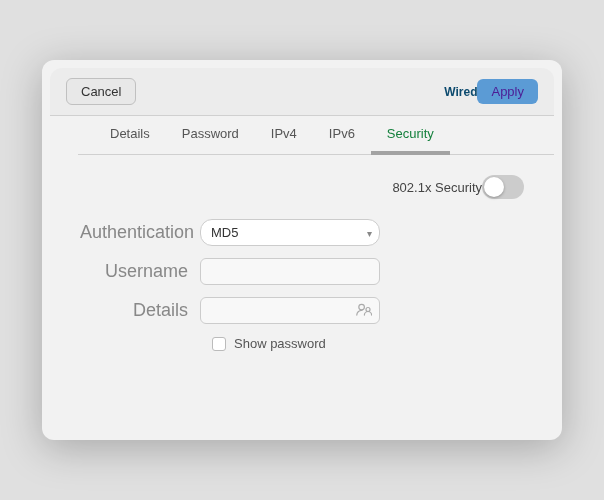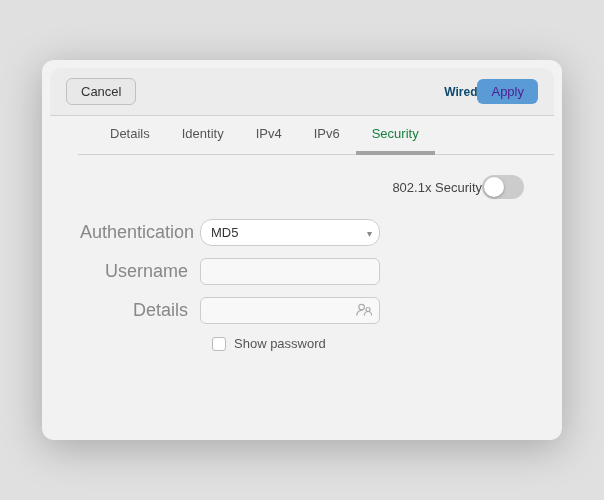--- a/index.html
+++ b/index.html
@@ -211,21 +211,21 @@
 
 <div class="dialog">
   <div class="titlebar">
     <button class="cancel-btn">Cancel</button>
     <span class="window-title">Wired</span>
     <button class="apply-btn">Apply</button>
   </div>
 
   <div class="tabs">
     <div class="tab">Details</div>
-    <div class="tab">Identity</div>
+    <div class="tab">Password</div>
     <div class="tab">IPv4</div>
     <div class="tab">IPv6</div>
     <div class="tab active">Security</div>
   </div>
 
   <div class="content">
     <div class="toggle-row">
       <span class="toggle-label">802.1x Security</span>
       <div class="toggle">
         <div class="knob"></div>

